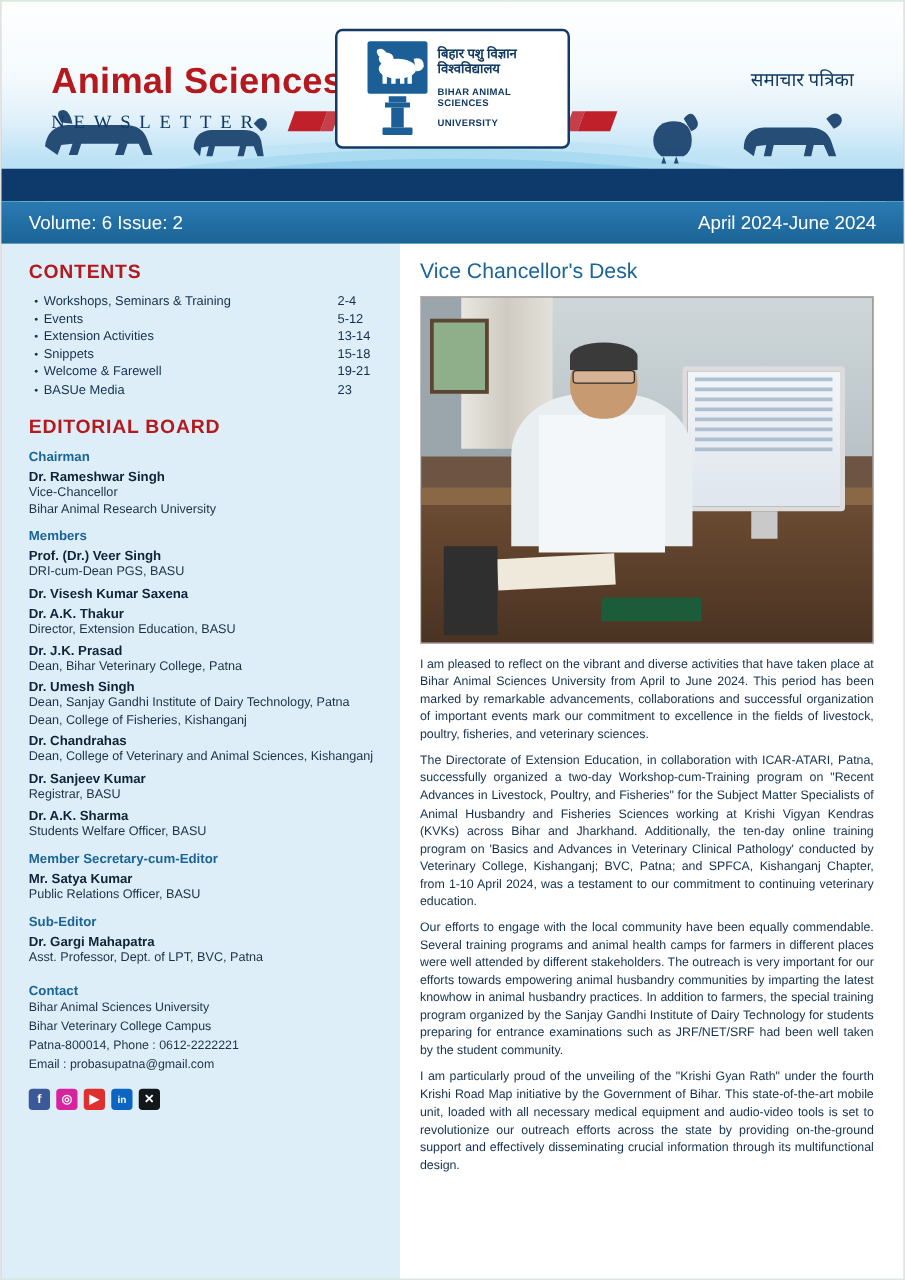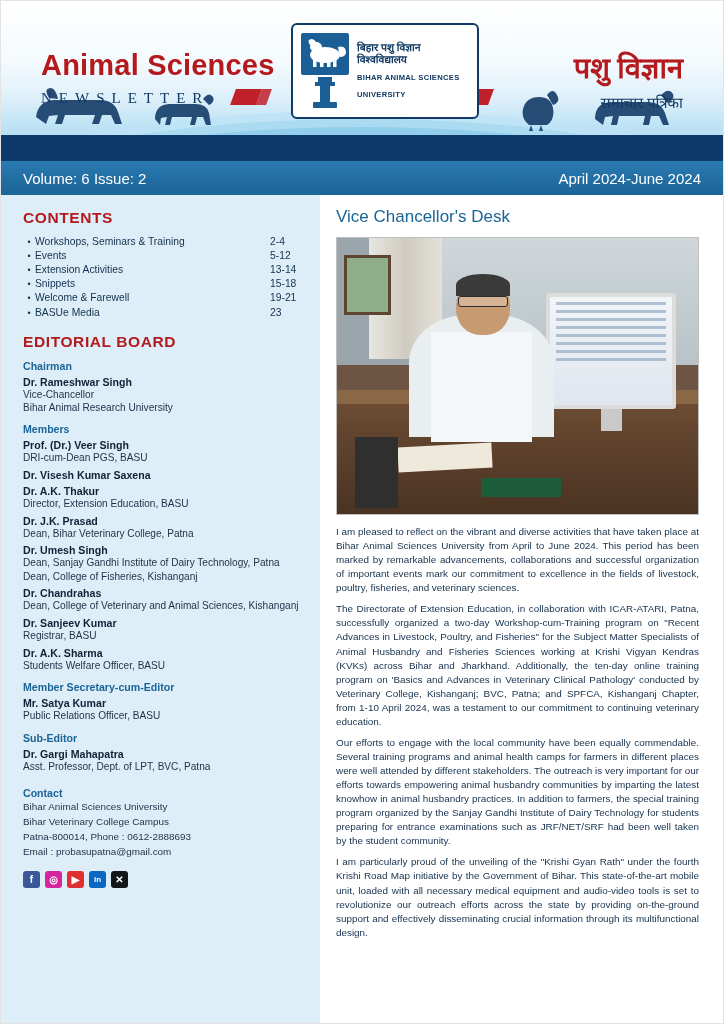--- a/index.html
+++ b/index.html
@@ -110,22 +110,21 @@
     transform: translateX(-50%);
     top: 22px;
     width: 188px;
     height: 96px;
     background: #ffffff;
     border: 2px solid #123a63;
     border-radius: 6px;
     display: flex;
     align-items: center;
     z-index: 7;
-    padding: 4px 4px;
-    margin-left: 23px;
+    padding: 4px 20px;
   }
   .logo-emblem {
     width: 56px; height: 84px;
     flex: 0 0 56px;
     display: flex; flex-direction: column; align-items: center; justify-content: center;
   }
   .logo-text {
     flex: 1;
     padding-left: 4px;
     line-height: 1.15;
@@ -309,21 +308,20 @@
     <div class="wave w3"></div>
 
     <div class="title-left">
       <div class="t1">Animal Sciences</div>
       <div class="t2">NEWSLETTER</div>
     </div>
     <div class="red-slash"></div>
     <div class="red-slash s2"></div>
 
     <div class="title-right">
-      <div class="h1">पशु विज्ञान</div>
       <div class="h2">समाचार पत्रिका</div>
     </div>
     <div class="red-slash-r"></div>
     <div class="red-slash-r s2"></div>
 
     <div class="logo-box">
       <div class="logo-emblem">
         <svg width="54" height="80" viewBox="0 0 54 80">
           <rect x="3" y="2" width="48" height="42" fill="#1b5f96" rx="2"></rect>
           <g fill="#ffffff">
@@ -465,21 +463,21 @@
       <div class="eb-block">
         <div class="eb-role">Sub-Editor</div>
         <div class="eb-name">Dr. Gargi Mahapatra</div>
         <div class="eb-desig">Asst. Professor, Dept. of LPT, BVC, Patna</div>
       </div>
 
       <div>
         <div class="contact-title">Contact</div>
         <div class="contact-line">Bihar Animal Sciences University</div>
         <div class="contact-line">Bihar Veterinary College Campus</div>
-        <div class="contact-line">Patna-800014, Phone :  0612-2888693</div>
+        <div class="contact-line">Patna-800014, Phone :  0612-2222221</div>
         <div class="contact-line">Email : probasupatna@gmail.com</div>
       </div>
 
       <div class="social">
         <div class="s-icon" style="background:#3b5998">f</div>
         <div class="s-icon" style="background:#d6249f">◎</div>
         <div class="s-icon" style="background:#e02f2f">▶</div>
         <div class="s-icon" style="background:#0a66c2;font-size:8px">in</div>
         <div class="s-icon" style="background:#14171a">✕</div>
       </div>

